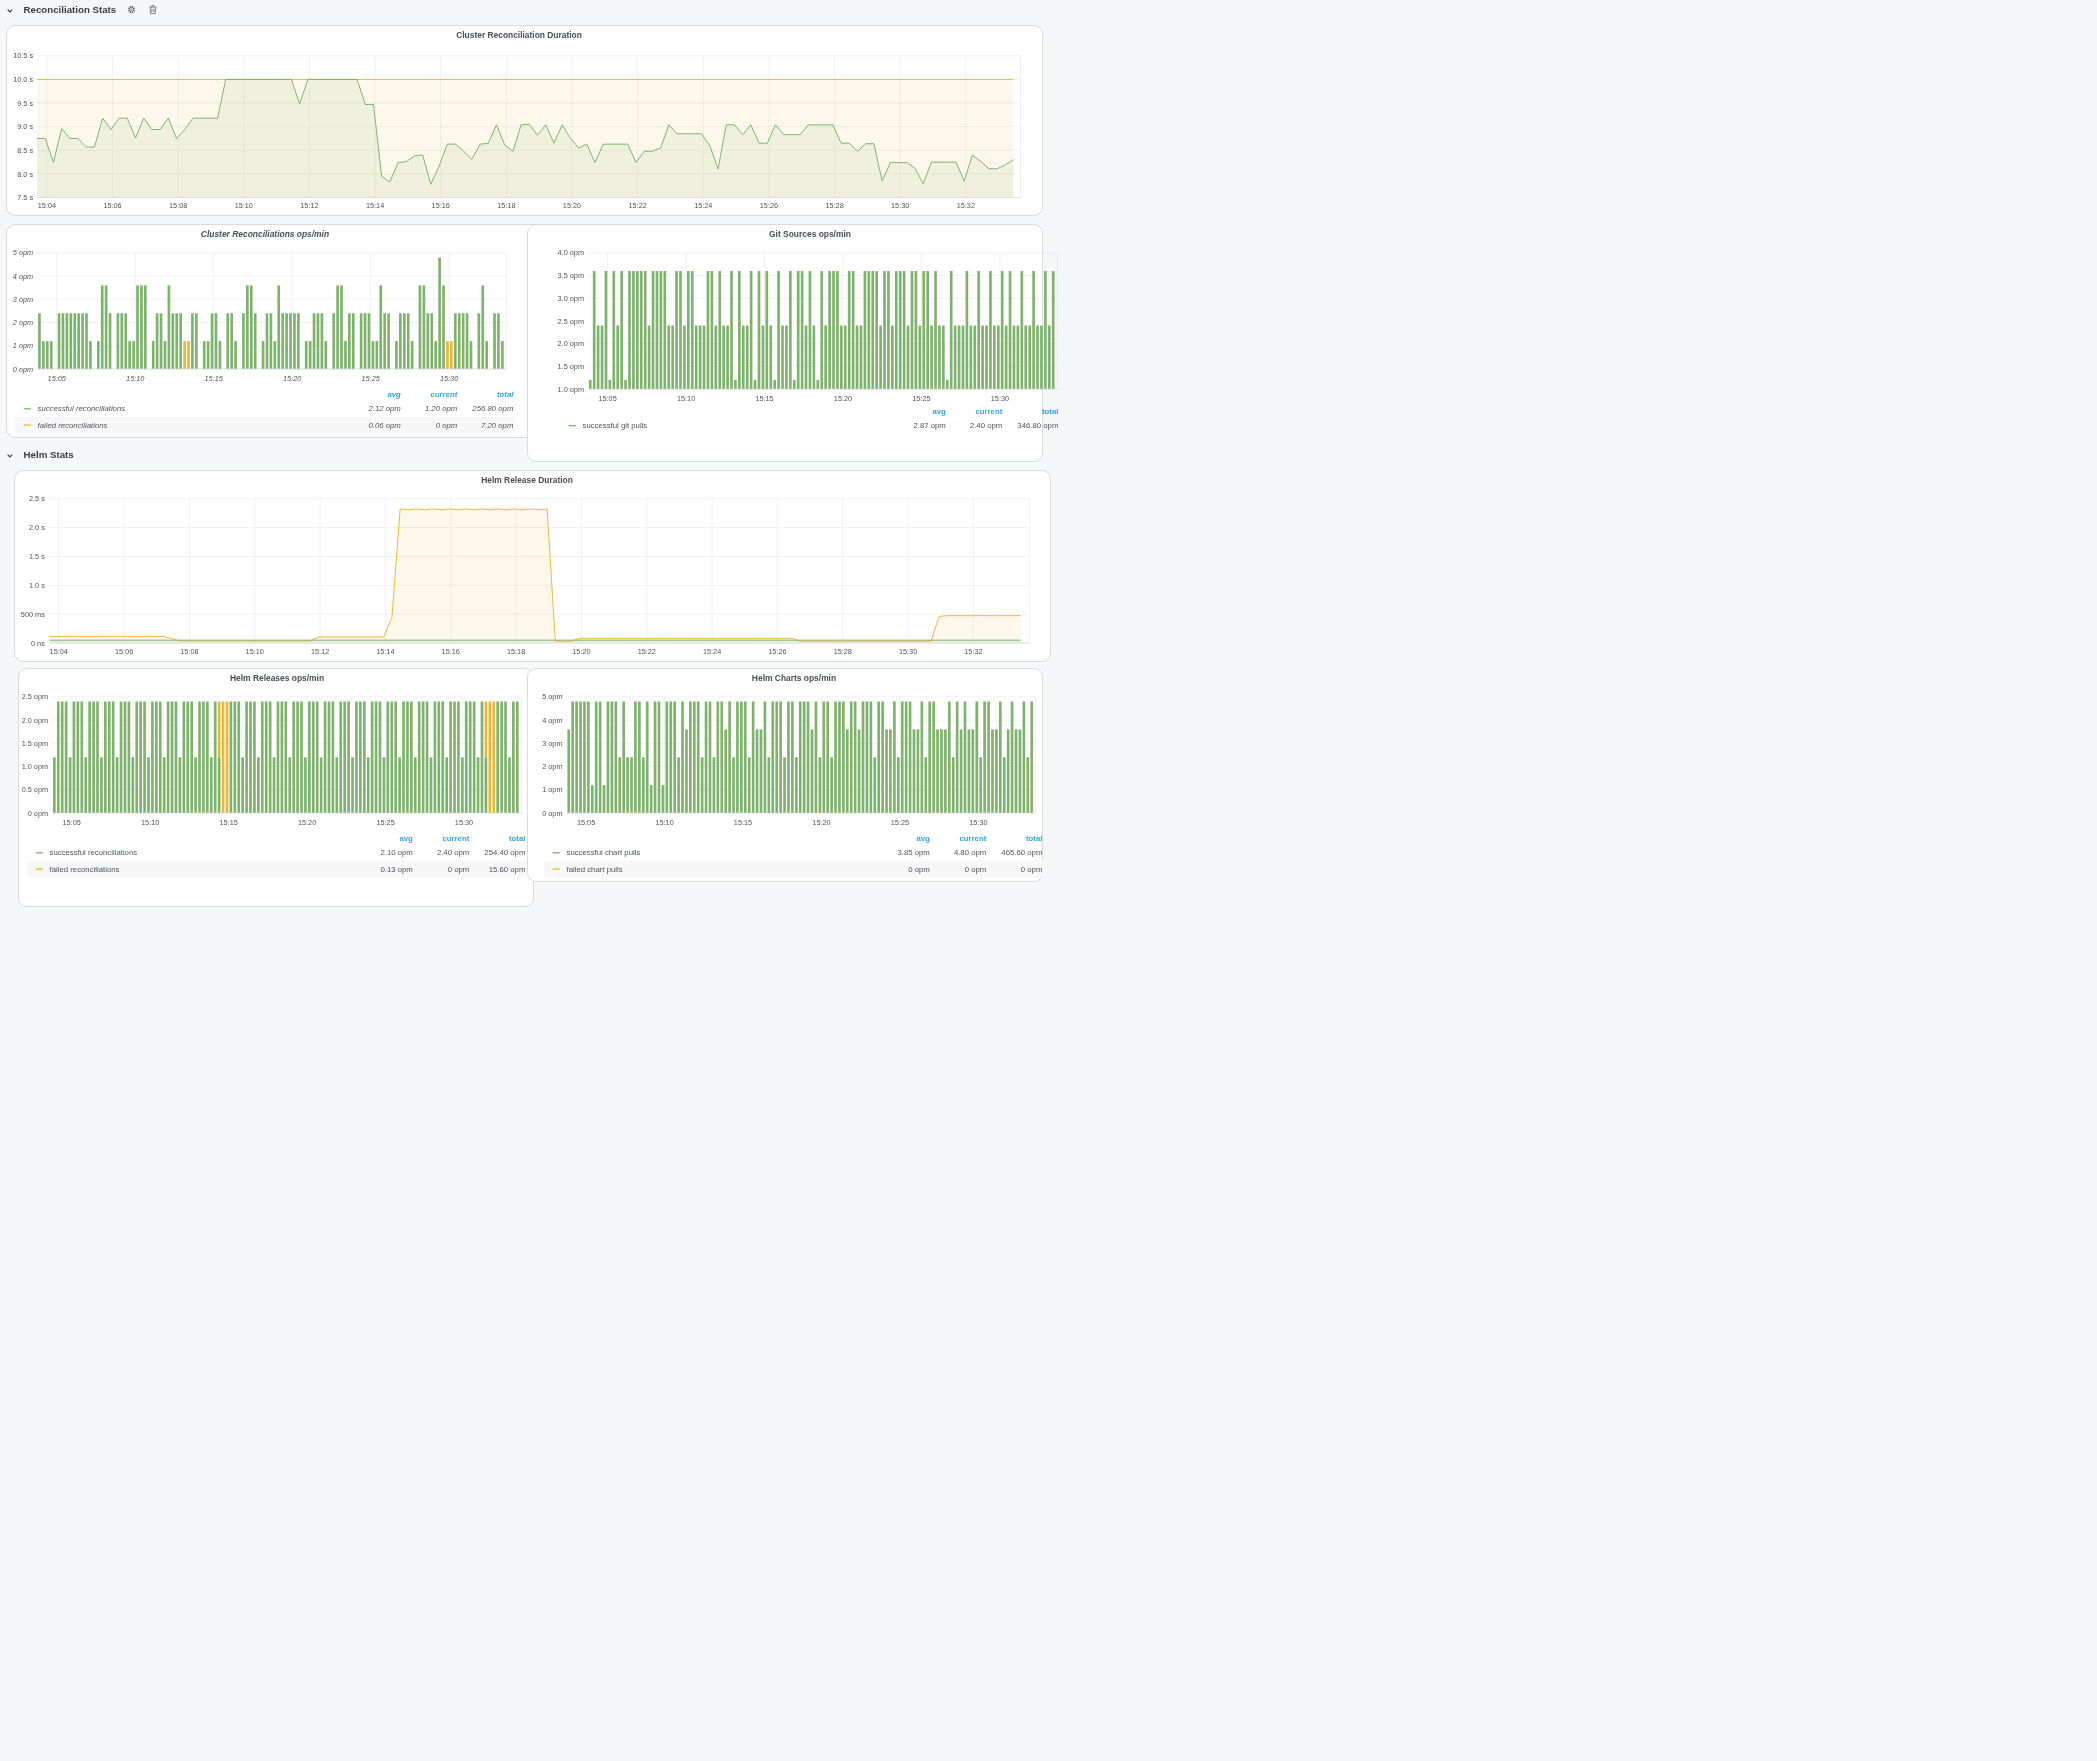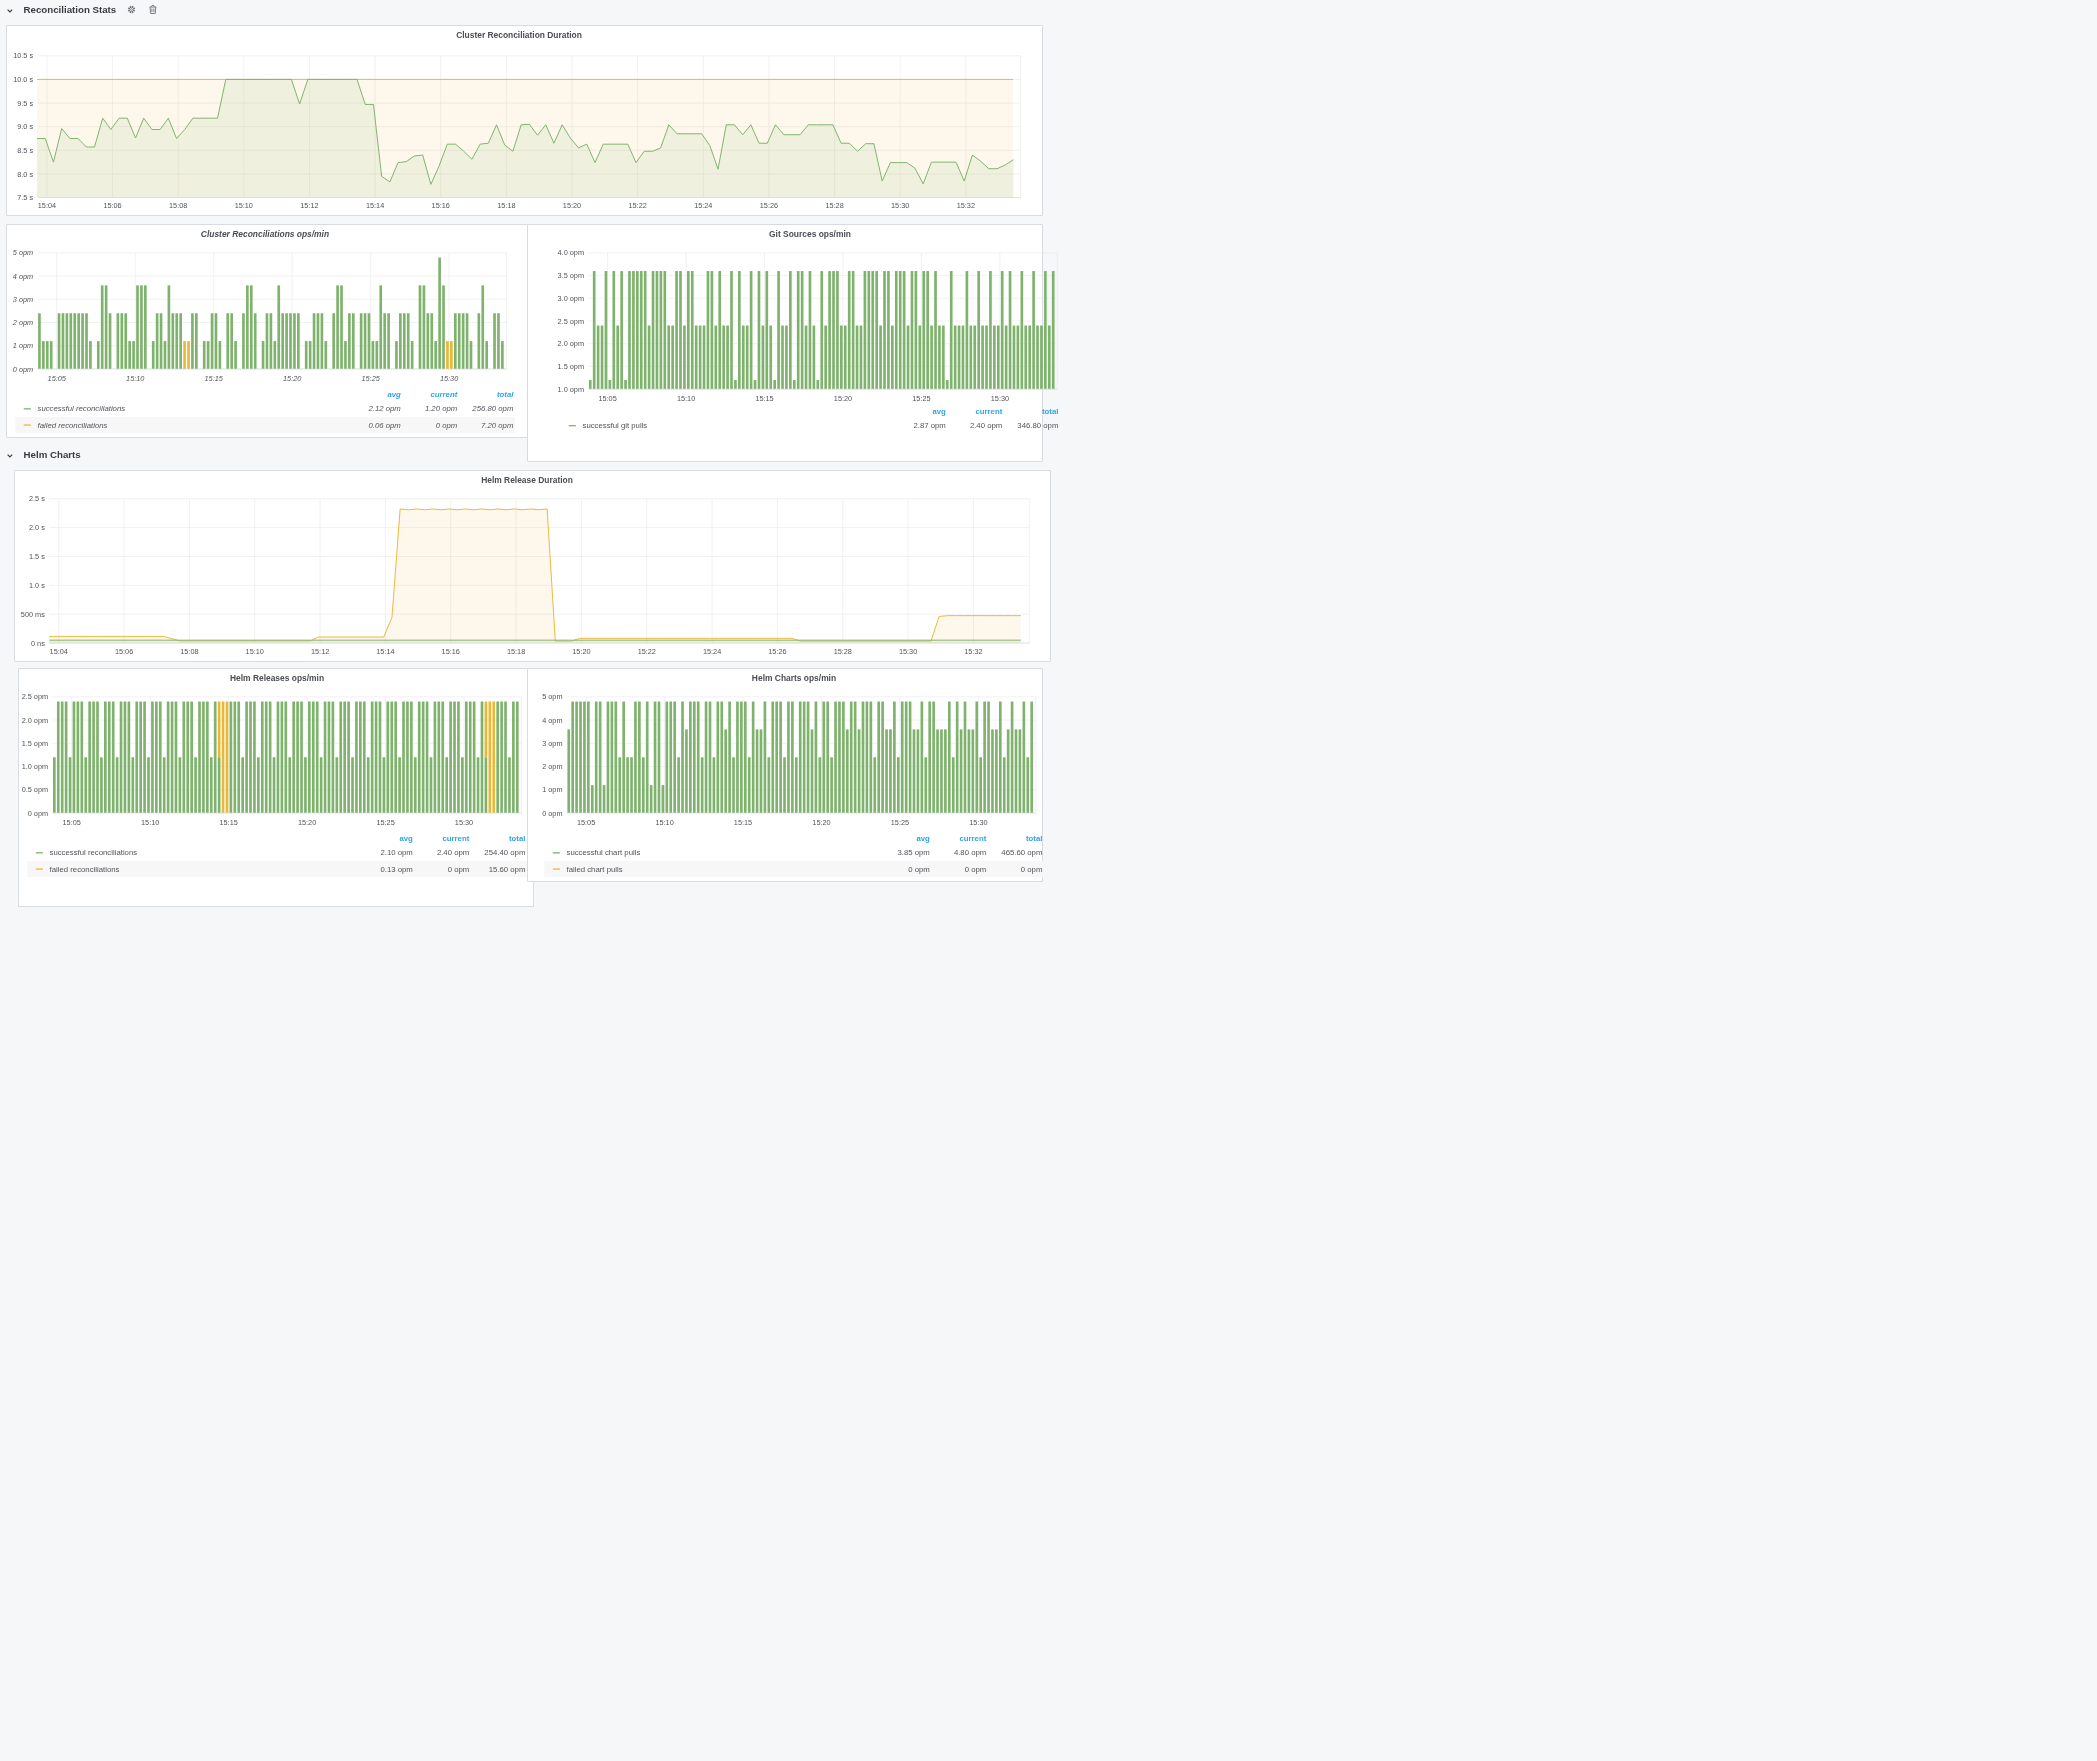--- a/index.html
+++ b/index.html
@@ -1,15 +1,15 @@
 <!DOCTYPE html>
 <html style="font-size:10.4px"><head><meta charset="utf-8"><style>
 * { margin:0; padding:0; box-sizing:border-box; }
 html,body { width:1049px; height:881px; background:#f6f7f9; font-family:"Liberation Sans",sans-serif; overflow:hidden; }
-.panel { position:absolute; background:#ffffff; border:0.6px solid #d8dbe0; border-radius:1px; }
+.panel { position:absolute; background:#ffffff; border:0.6px solid #d8dbe0; border-radius:9px; }
 .rowtitle { position:absolute; left:5.8px; height:19.5px; display:flex; align-items:center; font-size:9.7px; font-weight:bold; color:#383b41; }
 .rowtitle span { margin-left:10px; letter-spacing:0; }
 .rowtitle svg.chev { margin-top:1.3px; }
 text { font-family:"Liberation Sans",sans-serif; }
 
 .gutter { position:absolute; left:0; top:21px; width:5.2px; height:860px;
  background-image: radial-gradient(circle, #e7e9e4 0.5px, rgba(0,0,0,0) 0.5px);
  background-size: 1.6px 1.6px; }
 </style></head><body>
 <div class="gutter"></div>
@@ -389,21 +389,21 @@
       <line x1="25.5" y1="309.5" x2="36.5" y2="309.5" stroke="#7eb26d" stroke-width="2"></line>
       <text x="46.7" y="313.5" font-size="12" text-anchor="start" font-weight="normal" fill="#51545a">successful git pulls</text>
       <text x="607.0" y="313.5" font-size="12" text-anchor="end" font-weight="normal" fill="#51545a">2.87 opm</text>
       <text x="694.0" y="313.5" font-size="12" text-anchor="end" font-weight="normal" fill="#51545a">2.40 opm</text>
       <text x="780.5" y="313.5" font-size="12" text-anchor="end" font-weight="normal" fill="#51545a">346.80 opm</text>
     </svg></div>
 <div class="rowtitle" style="top:445px;">
     <svg class="chev" width="7.8" height="7.8" viewBox="0 0 12 12">
       <path d="M2.5 4 L6 7.5 L9.5 4" fill="none" stroke="#383b41" stroke-width="1.7"></path>
     </svg>
-    <span>Helm Charts</span>
+    <span>Helm Stats</span>
   </div>
 <div class="panel" style="left:5.8px;top:470px;width:1037px;height:192px;margin-left:8px;"><svg width="1037" height="192" viewBox="0 0 1599 296">
       <text x="789.5" y="18.5" font-size="13" text-anchor="middle" font-weight="bold" fill="#4a4d54">Helm Release Duration</text>
       <line x1="53.0" y1="42.70" x2="1564.0" y2="42.70" stroke="#e9eaeb" stroke-width="1"></line>
       <text x="46.0" y="46.7" font-size="11.3" text-anchor="end" font-weight="normal" fill="#51545a">2.5 s</text>
       <line x1="53.0" y1="87.22" x2="1564.0" y2="87.22" stroke="#e9eaeb" stroke-width="1"></line>
       <text x="46.0" y="91.2" font-size="11.3" text-anchor="end" font-weight="normal" fill="#51545a">2.0 s</text>
       <line x1="53.0" y1="131.74" x2="1564.0" y2="131.74" stroke="#e9eaeb" stroke-width="1"></line>
       <text x="46.0" y="135.7" font-size="11.3" text-anchor="end" font-weight="normal" fill="#51545a">1.5 s</text>
       <line x1="53.0" y1="176.26" x2="1564.0" y2="176.26" stroke="#e9eaeb" stroke-width="1"></line>

